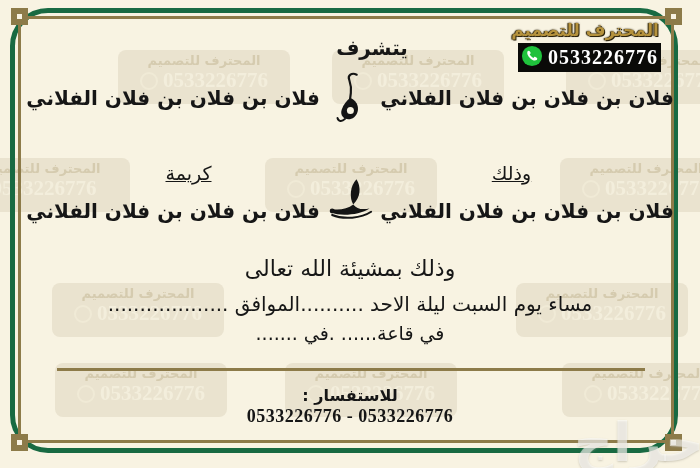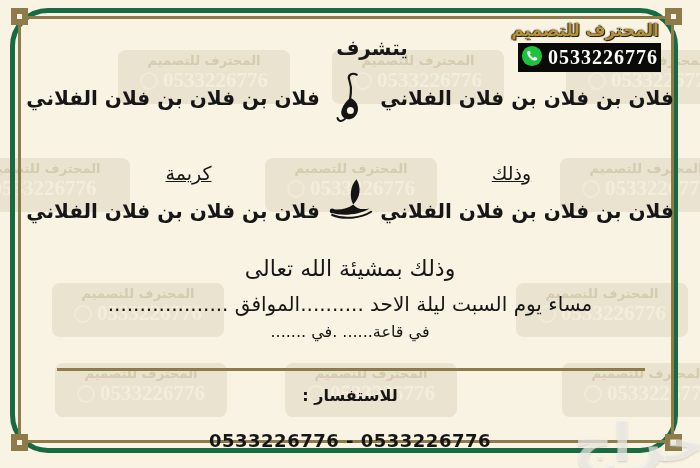--- a/index.html
+++ b/index.html
@@ -36,24 +36,24 @@
   .names1{top:70px;}
   .names2{top:195px;}
   .orn{width:56px;display:flex;justify-content:center;}
   .orn2 svg{margin-top:-18px;}
   .invite{top:127px;font-size:22px;}
   .labels{top:162px;display:flex;padding:0 92px;font-size:19px;}
   .labels .lab{flex:1;text-decoration:underline;}
   .labels .gap{width:130px;}
   .providence{top:256px;font-size:22px;}
   .dateline{top:292px;font-size:20px;}
-  .venueline{top:322px;font-size:16px;}
+  .venueline{top:322px;font-size:19px;}
   .divider{position:absolute;top:368px;left:57px;right:55px;height:3px;background:#8d7b49;z-index:4;}
   .inq-label{top:386px;font-size:16px;font-weight:bold;}
-  .inq-phones{top:430px;font-size:18px;font-weight:bold;direction:ltr;letter-spacing:.5px;}
+  .inq-phones{top:406px;font-size:18px;font-weight:bold;direction:ltr;letter-spacing:.5px;font-family:Liberation Serif, serif;}
   
   .haraj{position:absolute;right:-4px;bottom:-6px;z-index:6;font-size:54px;font-weight:bold;
       color:rgba(255,255,255,0.55);text-shadow:0 1px 2px rgba(160,155,140,0.45);letter-spacing:4px;}
 </style>
 </head>
 <body>
 
 <div id="card">
 
   <div id="wm-layer">

